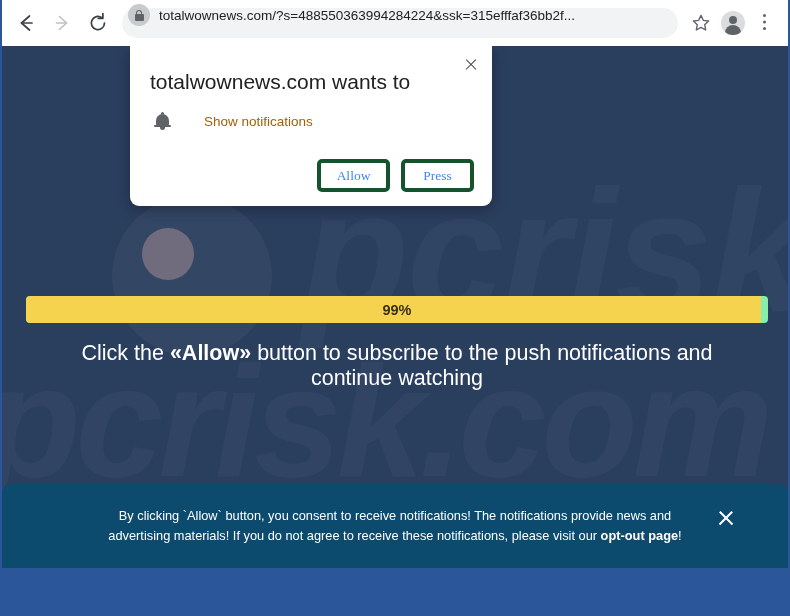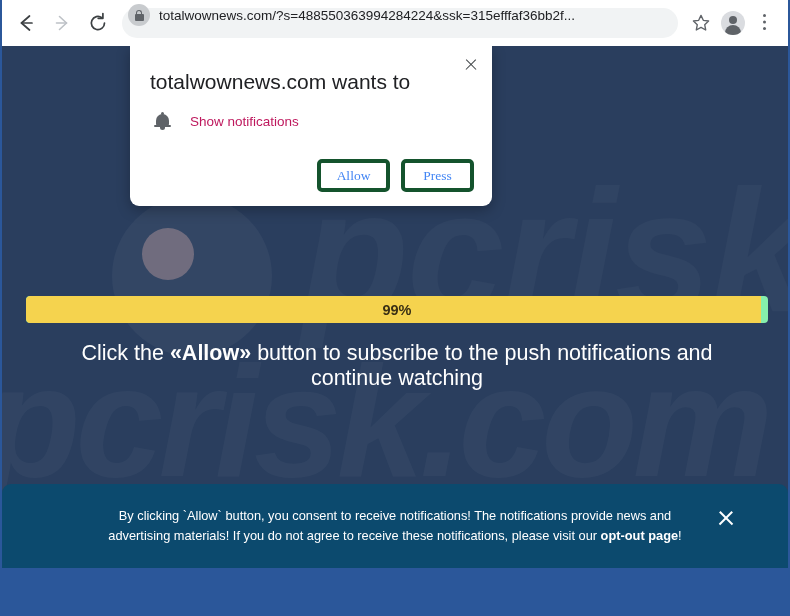--- a/index.html
+++ b/index.html
@@ -379,23 +379,23 @@
     border-radius: 0 0 3px 3px;
   }
   .bell-top {
     position: absolute;
     left: 8.5px; top: 0.5px;
     width: 3px; height: 3px;
     border-radius: 50%;
     background: #5f6368;
   }
   #perm-row-label {
-    margin-left: 18px;
+    margin-left: 32px;
     font-size: 13.5px;
-    color: #be185d;
+    color: #a16207;
   }
   #perm-actions {
     display: flex;
     justify-content: flex-end;
     gap: 11px;
     margin-top: 28px;
   }
   .perm-btn {
     min-width: 73px;
     height: 33px;

